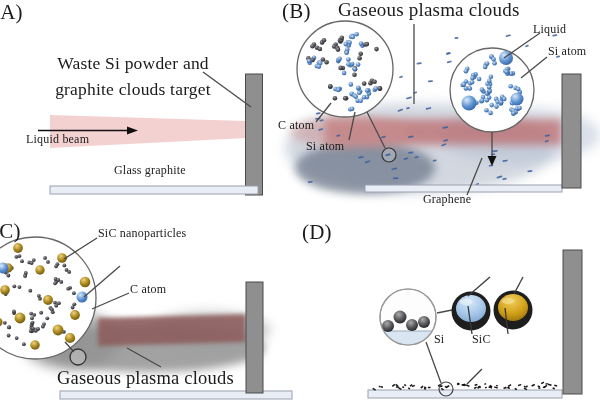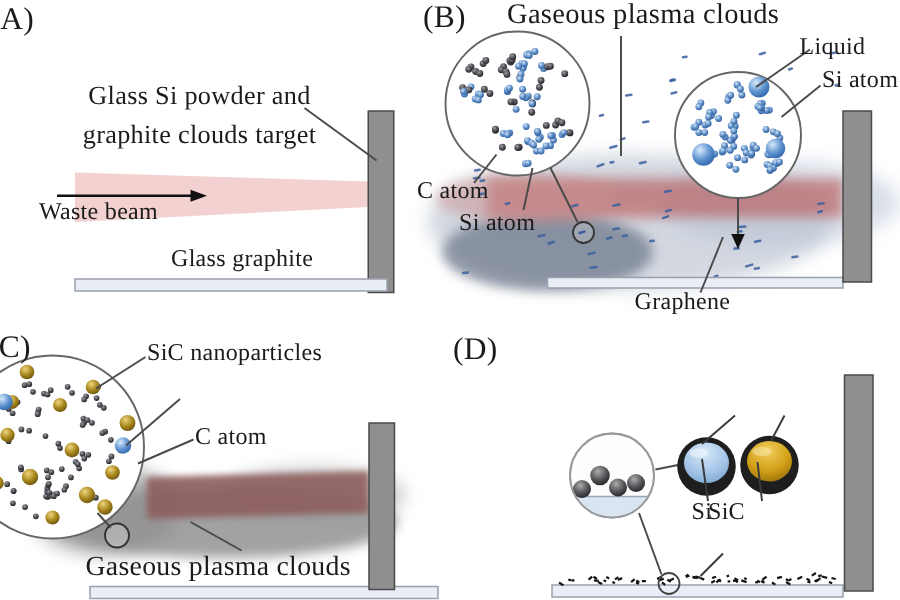--- a/index.html
+++ b/index.html
@@ -1,21 +1,21 @@
 <!DOCTYPE html>
 <html><head>
 <meta charset="utf-8">
 <style>
   html,body{margin:0;padding:0;background:#fff;}
   #fig-wrap{position:relative;width:600px;height:400px;background:#ffffff;overflow:hidden;
             font-family:"Liberation Serif","DejaVu Serif",serif;color:#1b1b1b;}
   #fig{position:absolute;left:0;top:0;width:600px;height:400px;}
   .lbl{position:absolute;white-space:nowrap;letter-spacing:.2px;line-height:1.1;}
   .panel-letter{font-size:21px;}
-  .cap{font-size:16px;}
+  .cap{font-size:12px;}
   .center2{text-align:center;line-height:26px;font-size:17.5px;}
 </style>
 </head>
 <body>
 
 <div id="fig-wrap">
 
 <svg id="fig" viewBox="0 0 600 400" xmlns="http://www.w3.org/2000/svg">
   <defs>
     <radialGradient id="gBlue" cx="38%" cy="32%" r="75%">
@@ -552,35 +552,35 @@
       <line x1="523" y1="277" x2="514" y2="294"></line>
       <line x1="472" y1="334" x2="468" y2="306"></line>
       <line x1="508" y1="334" x2="505" y2="308"></line>
       <line x1="482" y1="369" x2="467" y2="384"></line>
     </g>
   </g>
 </svg>
 
   <div class="lbl panel-letter" style="left:-7px;top:1px">(A)</div>
   <div class="lbl" style="left:33px;top:50px;width:200px">
-    <div class="center2">Glass Si powder and</div>
+    <div class="center2">Waste Si powder and</div>
     <div class="center2">graphite clouds target</div>
   </div>
-  <div class="lbl cap" style="left:26px;top:133px">Waste beam</div>
+  <div class="lbl cap" style="left:26px;top:133px">Liquid beam</div>
   <div class="lbl cap" style="left:114px;top:164px">Glass graphite</div>
 
   <div class="lbl panel-letter" style="left:282px;top:0px">(B)</div>
   <div class="lbl" style="left:338px;top:0px;font-size:19px">Gaseous plasma clouds</div>
   <div class="lbl cap" style="left:533px;top:23px">Liquid</div>
   <div class="lbl cap" style="left:548px;top:45px">Si atom</div>
   <div class="lbl cap" style="left:278px;top:119px">C atom</div>
   <div class="lbl cap" style="left:306px;top:140px">Si atom</div>
   <div class="lbl cap" style="left:423px;top:193px">Graphene</div>
 
   <div class="lbl panel-letter" style="left:-8px;top:220px">(C)</div>
   <div class="lbl cap" style="left:98px;top:227px">SiC nanoparticles</div>
   <div class="lbl cap" style="left:130px;top:283px">C atom</div>
   <div class="lbl" style="left:57px;top:368px;font-size:18.5px">Gaseous plasma clouds</div>
 
   <div class="lbl panel-letter" style="left:302px;top:221px">(D)</div>
-  <div class="lbl cap" style="left:461px;top:333px">Si</div>
+  <div class="lbl cap" style="left:434px;top:333px">Si</div>
   <div class="lbl cap" style="left:472px;top:333px">SiC</div>
 </div>
 
 </body></html>

